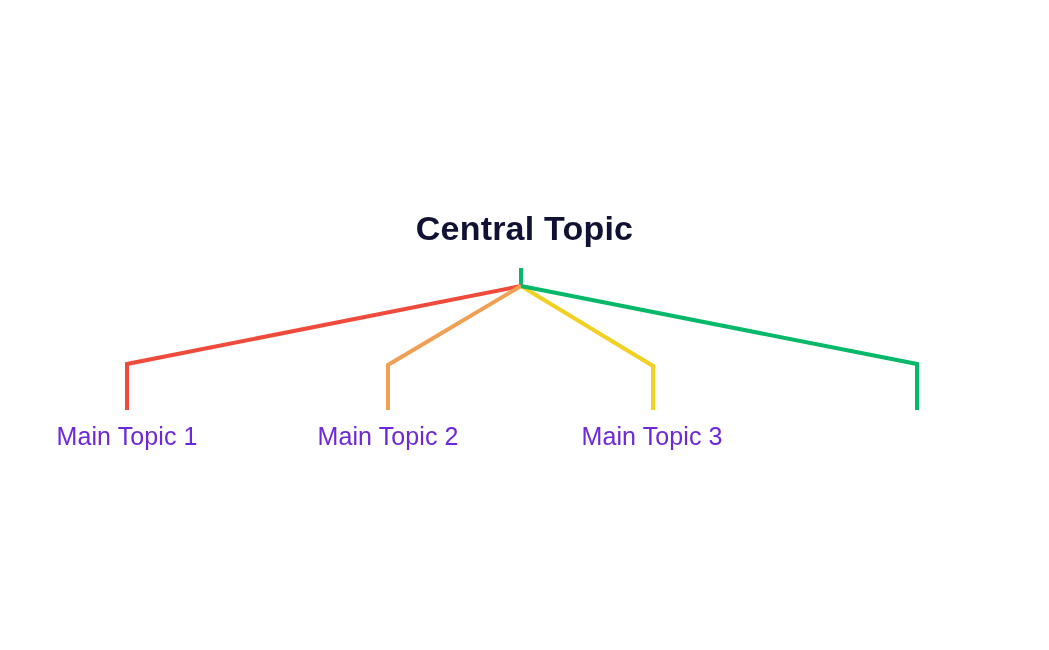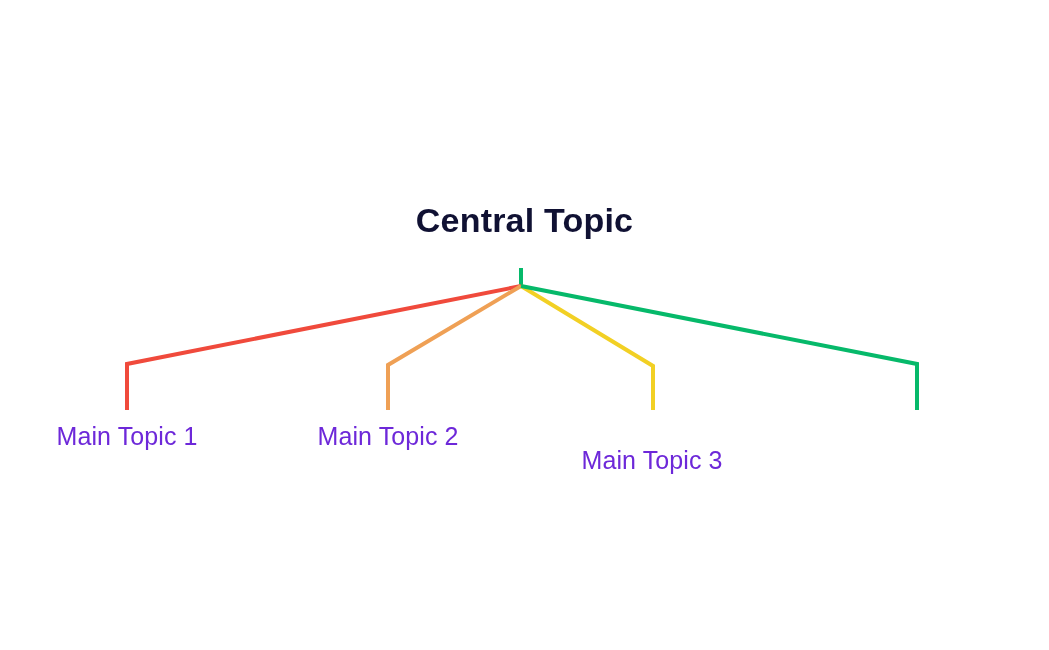--- a/index.html
+++ b/index.html
@@ -25,21 +25,21 @@
     position: absolute;
     left: 0;
     top: 0;
     width: 1049px;
     height: 650px;
     display: block;
   }
   .central-topic {
     position: absolute;
     left: 0;
-    top: 197px;
+    top: 205px;
     width: 1049px;
     text-align: center;
     font-size: 34px;
     font-weight: bold;
     letter-spacing: 0.2px;
     color: #101133;
     line-height: 46px;
     white-space: nowrap;
   }
   .node-label {
@@ -48,21 +48,21 @@
     font-size: 25px;
     font-weight: normal;
     color: #6d28d9;
     line-height: 34px;
     white-space: nowrap;
     transform: translateX(-50%);
     letter-spacing: 0.1px;
   }
   .node-label.n1 { left: 127px; }
   .node-label.n2 { left: 388px; }
-  .node-label.n3 { left: 652px; margin-top: 24px; }
+  .node-label.n3 { left: 652px; }
   .node-label.n4 { left: 917px; }
 </style>
 </head>
 <body>
 
 <div id="mindmap-canvas">
 
   <svg class="connectors" viewBox="0 0 1049 650" xmlns="http://www.w3.org/2000/svg">
     <g id="connector-paths" fill="none" stroke-linecap="butt" stroke-linejoin="miter">
         <line x1="521" y1="286" x2="521" y2="268" stroke="#06B96A" stroke-width="4"></line>

